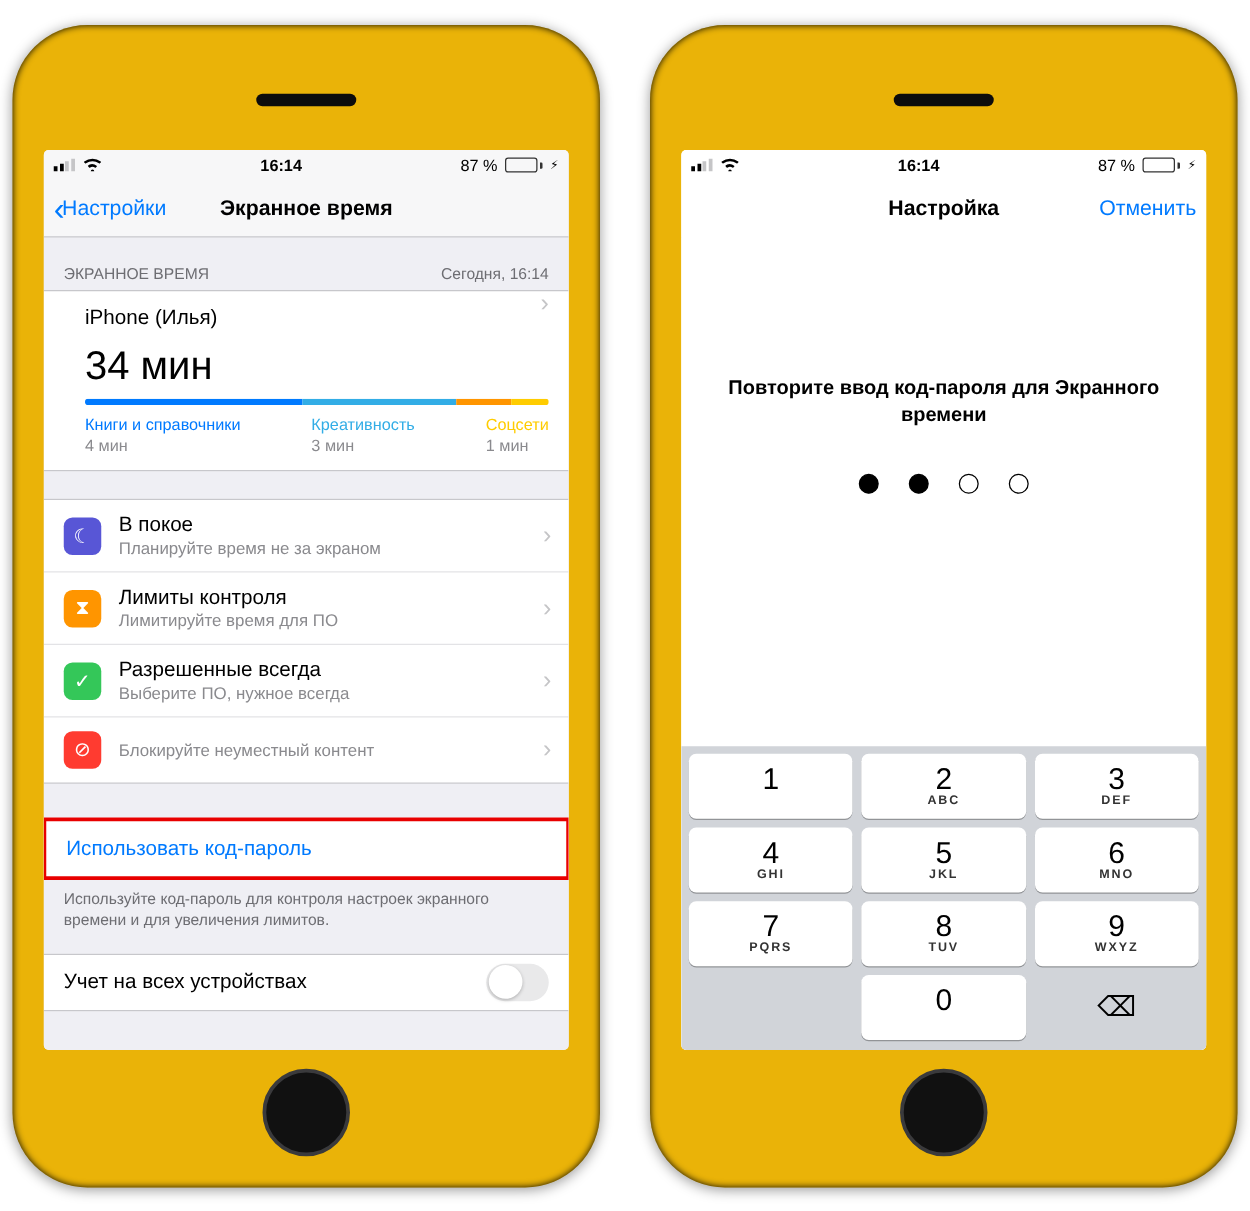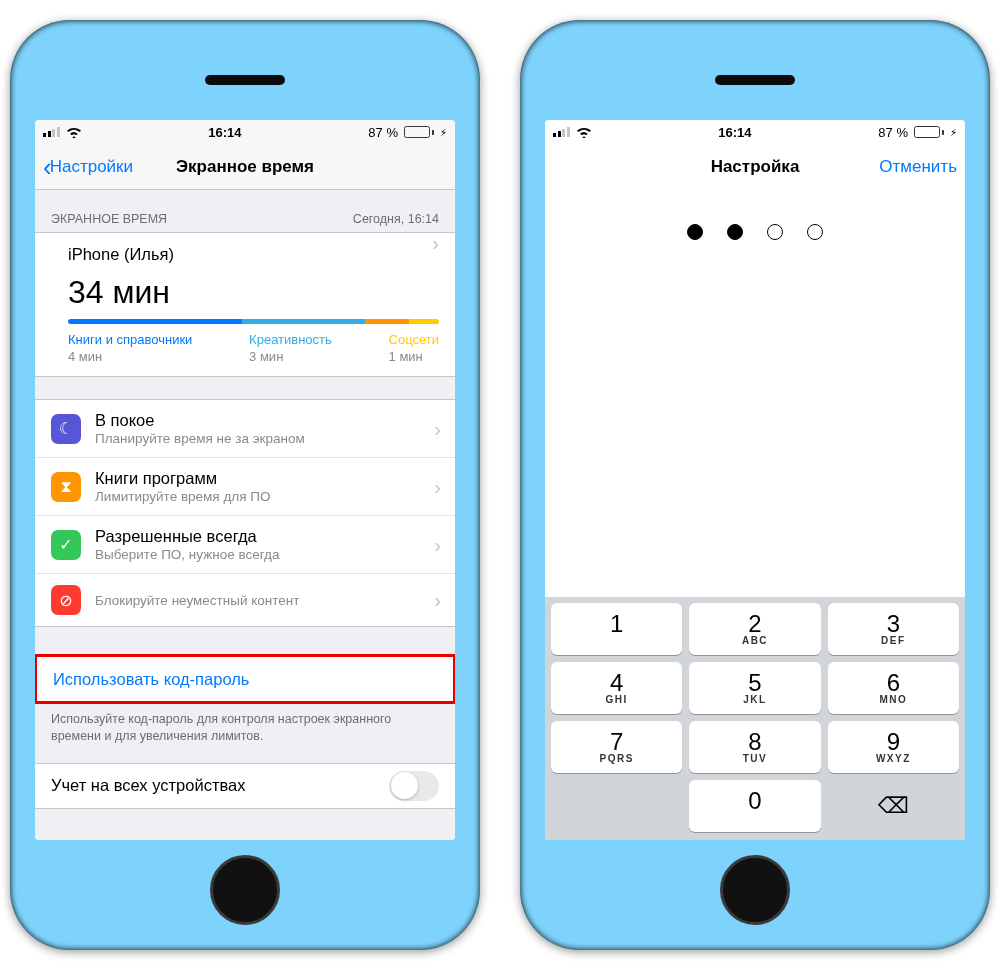--- a/index.html
+++ b/index.html
@@ -7,21 +7,21 @@
     background: #fff;
     font-family: -apple-system, "Helvetica Neue", Arial, sans-serif;
     display: flex;
     justify-content: center;
     gap: 40px;
     padding: 20px 10px;
   }
   .phone {
     width: 470px;
     height: 930px;
-    background: #7dd3fc;
+    background: #eab308;
     border-radius: 60px;
     padding: 100px 25px 110px 25px;
     position: relative;
     box-shadow: inset 0 0 6px #000, 0 2px 10px rgba(0,0,0,.4);
   }
   .speaker {
     position: absolute;
     top: 55px; left: 50%; transform: translateX(-50%);
     width: 80px; height: 10px;
     background: #0c0c0c;
@@ -248,21 +248,21 @@
             <div class="appicon" style="background:#5856d6">☾</div>
             <div class="stack">
               <span class="label">В покое</span>
               <span class="sub">Планируйте время не за экраном</span>
             </div>
             <span class="chev-r">›</span>
           </div>
           <div class="cell">
             <div class="appicon" style="background:#ff9500">⧗</div>
             <div class="stack">
-              <span class="label">Книги программ</span>
+              <span class="label">Лимиты контроля</span>
               <span class="sub">Лимитируйте время для ПО</span>
             </div>
             <span class="chev-r">›</span>
           </div>
           <div class="cell">
             <div class="appicon" style="background:#34c759">✓</div>
             <div class="stack">
               <span class="label">Разрешенные всегда</span>
               <span class="sub">Выберите ПО, нужное всегда</span>
             </div>
@@ -325,20 +325,21 @@
       </div>
     </div>
 
     <div class="navbar" style="background:#fff; border-bottom:none;">
       <div></div>
       <div class="title">Настройка</div>
       <div class="action">Отменить</div>
     </div>
 
     <div class="white-content">
+      <div class="pass-prompt">Повторите ввод код-пароля для Экранного времени</div>
       <div class="dots" id="passDots">
           <div class="dot filled"></div>
           <div class="dot filled"></div>
           <div class="dot"></div>
           <div class="dot"></div>
         </div>
 
       <div class="keypad" id="keypad">
           <div class="key">
             <span class="num">1</span>

